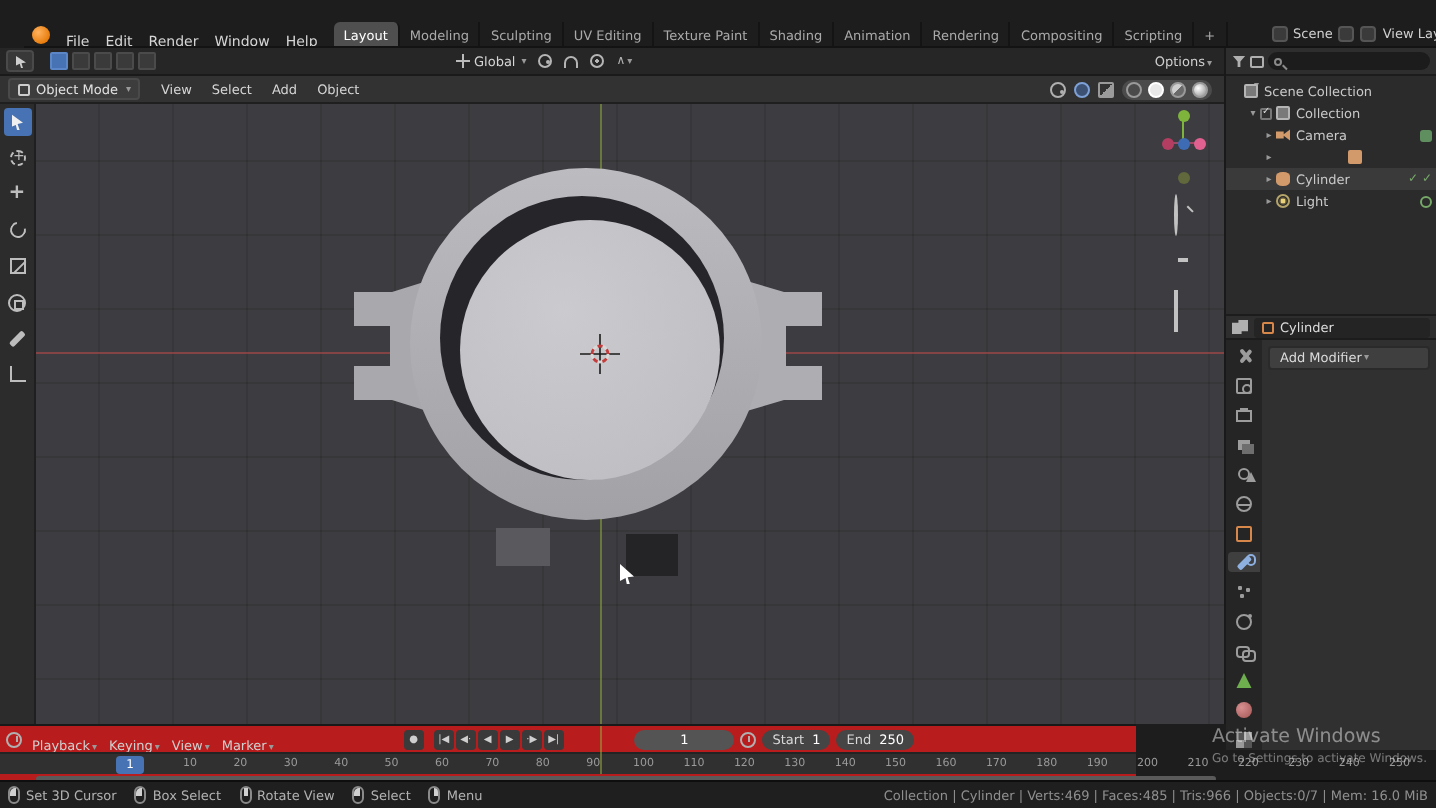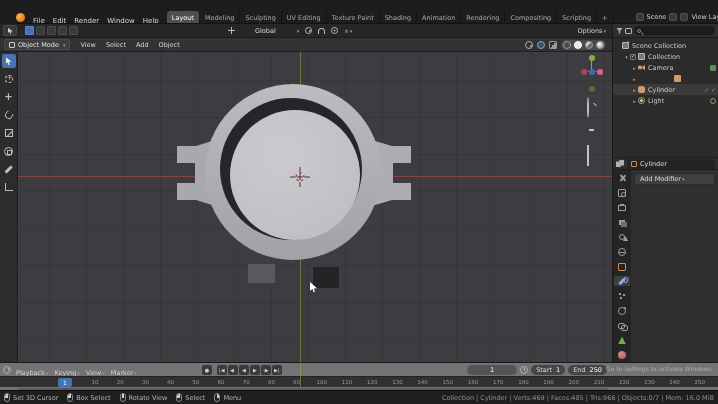--- a/index.html
+++ b/index.html
@@ -31,21 +31,21 @@
   
   .toolsettings { position:absolute; left:0; top:24px; width:612px; height:14px; background:#262626;
     display:flex; align-items:center; border-bottom:1px solid #1a1a1a; }
   .ts-toolbtn { width:14px; height:11px; margin-left:3px; background:#383838; border:1px solid #4a4a4a; border-radius:2px; position:relative; }
   .ts-toolbtn::before { content:""; position:absolute; left:4px; top:2px; width:5px; height:6px; background:#cfcfcf;
     clip-path:polygon(0 0,100% 55%,55% 60%,70% 100%,50% 100%,38% 65%,0 80%); }
   .ts-squares { display:flex; gap:2px; margin-left:8px; }
   .ts-sq { width:9px; height:9px; background:#3a3a3a; border:1px solid #4b4b4b; border-radius:1px; }
   .ts-sq.active { background:#4772b3; border-color:#5b87c9; }
   .ts-mid { display:flex; align-items:center; gap:6px; margin-left:150px; }
-  .ts-global { font-size:6.5px; color:#d6d6d6; display:flex; align-items:center; gap:20px; }
+  .ts-global { font-size:6.5px; color:#d6d6d6; display:flex; align-items:center; gap:2px; }
   .axis-ic { width:7px; height:7px; position:relative; }
   .axis-ic::before { content:""; position:absolute; left:3px; top:0; width:1px; height:7px; background:#bbb; }
   .axis-ic::after { content:""; position:absolute; left:0; top:3px; width:7px; height:1px; background:#bbb; }
   .pivot-ic { width:7px; height:7px; border:1px solid #b5b5b5; border-radius:50%; position:relative; }
   .pivot-ic::after { content:""; position:absolute; left:2px; top:2px; width:2px; height:2px; border-radius:50%; background:#b5b5b5; }
   .magnet-ic { width:7px; height:6px; border:1.5px solid #b5b5b5; border-bottom:none; border-radius:4px 4px 0 0; }
   .prop-ic { width:7px; height:7px; border:1px solid #b5b5b5; border-radius:50%; background:radial-gradient(circle,#b5b5b5 25%,transparent 30%); }
   .falloff-ic { font-size:6px; color:#b5b5b5; }
   .ts-options { margin-left:auto; margin-right:6px; font-size:6.5px; color:#cfcfcf; }
 
@@ -179,21 +179,21 @@
   .pt-constraints::before { content:""; position:absolute; left:0; top:1px; width:5px; height:4px; border:1px solid #9c9c9c; border-radius:2px; }
   .pt-constraints::after { content:""; position:absolute; left:3px; top:3px; width:5px; height:4px; border:1px solid #9c9c9c; border-radius:2px; }
   .pt-data { background:#6fae4f; clip-path:polygon(50% 0,0 100%,100% 100%); }
   .pt-material { background:radial-gradient(circle at 35% 35%,#d89090,#a35555); border-radius:50%; }
   .pt-texture { background:conic-gradient(#999 25%,#555 0 50%,#999 0 75%,#555 0); }
   .prop-content { flex:1; background:#303030; padding:3px; }
   .add-mod-btn { width:100%; height:12px; background:#3f3f3f; border:1px solid #2a2a2a; border-radius:2px;
     font-size:6.5px; color:#dcdcdc; display:flex; align-items:center; padding:0 5px; }
 
   
-  .timeline { position:absolute; left:0; top:362px; width:718px; height:28px; background:#737373; border-top:1px solid #191919; }
+  .timeline { position:absolute; left:0; top:362px; width:568px; height:28px; background:#b91c1c; border-top:1px solid #191919; }
   .tl-header { height:13px; display:flex; align-items:center; gap:2px; padding:0 3px; }
   .clock-ic { width:8px; height:8px; border:1px solid #b0b0b0; border-radius:50%; position:relative; }
   .clock-ic::after { content:""; position:absolute; left:3px; top:1px; width:1px; height:3px; background:#b0b0b0; }
   .tl-menu { font-size:6.5px; color:#d0d0d0; padding:0 3px; }
   .transport { display:flex; gap:1px; margin-left:60px; align-items:center; }
   .tp { min-width:10px; height:10px; background:#3a3a3a; border-radius:2px; color:#cfcfcf; font-size:5px;
     display:flex; align-items:center; justify-content:center; padding:0 2px; }
   .tp.rec { background:#3a3a3a; color:#cfcfcf; margin-right:4px; }
   .tl-fields { margin-left:auto; display:flex; align-items:center; gap:3px; margin-right:108px; }
   .frame-field { width:50px; height:10px; background:#545454; border-radius:5px; font-size:6.5px; color:#fff; display:flex; align-items:center; justify-content:center; }
@@ -575,16 +575,17 @@
         </span>
         <span class="st-item">
           <span class="mouse m-right"></span>
           <span class="st-label">Menu</span>
         </span>
       </span>
     <span class="st-right">Collection | Cylinder | Verts:469 | Faces:485 | Tris:966 | Objects:0/7 | Mem: 16.0 MiB</span>
   </div>
 
   <div class="watermark">
+    <div class="wm1">Activate Windows</div>
     <div class="wm2">Go to Settings to activate Windows.</div>
   </div>
 
 </div>
 
 </body></html>

